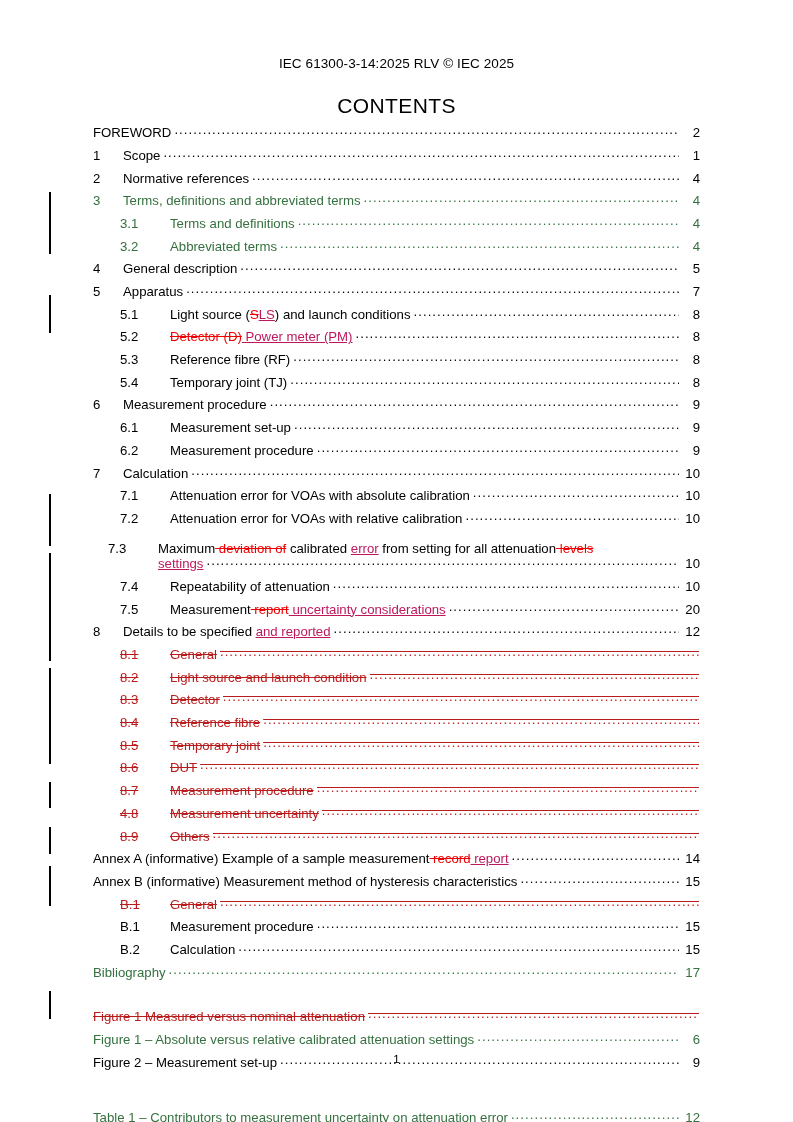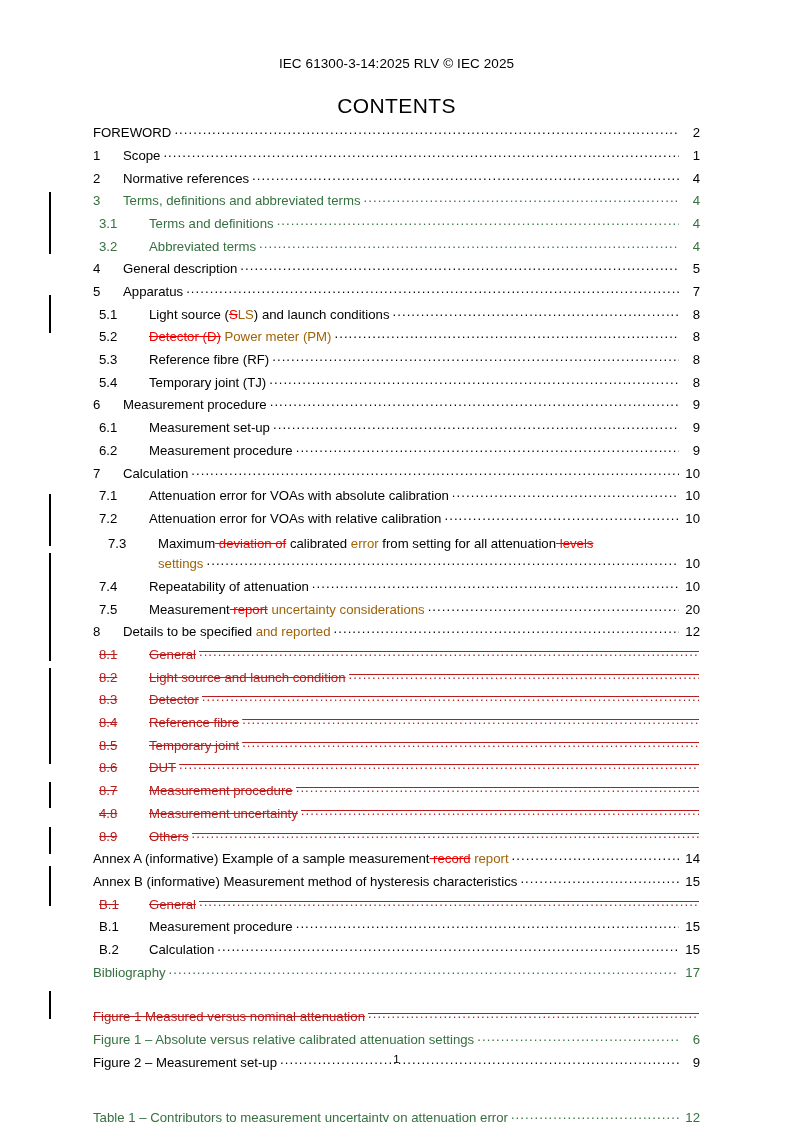--- a/index.html
+++ b/index.html
@@ -84,45 +84,45 @@
   }
   .pg {
     flex: 0 0 auto;
     width: 20px;
     text-align: right;
   }
 
   
   .lvl0 .num { width: 0px; }
   .lvl1 .num { width: 30px; }
-  .lvl2 .num { width: 50px; margin-left: 6px; }
+  .lvl2 .num { width: 50px; margin-left: 27px; }
   .lvlAnnex .num { width: 0px; }
 
   
-  .ins { color: #a16207; }
+  .ins { color: #be185d; text-decoration: underline; }
   .del { color: #ee0000; text-decoration: line-through; }
   .row.allins, .row.allins .leader::after { color: #35703f; }
   .row.alldel, .row.alldel .leader::after { color: #b91c1c; }
   .row.alldel { text-decoration: line-through; }
   .row.alldel .leader { text-decoration: line-through; }
   .row.alldel .leader::after { text-decoration: line-through; }
 
   
   .row.nopg .pg { width: 0; }
 
   
   .row2 {
     font-size: 13.2px;
     line-height: 1.0;
     white-space: nowrap;
   }
   .row2 .line1 {
     height: 22.7px;
     display: flex;
-    align-items: center;
+    align-items: flex-end;
   }
   .row2 .line2 {
     height: 22.7px;
     display: flex;
     align-items: baseline;
   }
   .row2 .num { width: 50px; margin-left: 15px; }
   .row2 .indent2 { width: 65px; flex: 0 0 auto; }
   .gap-md { height: 22px; }
   .gap-lg { height: 33px; }

